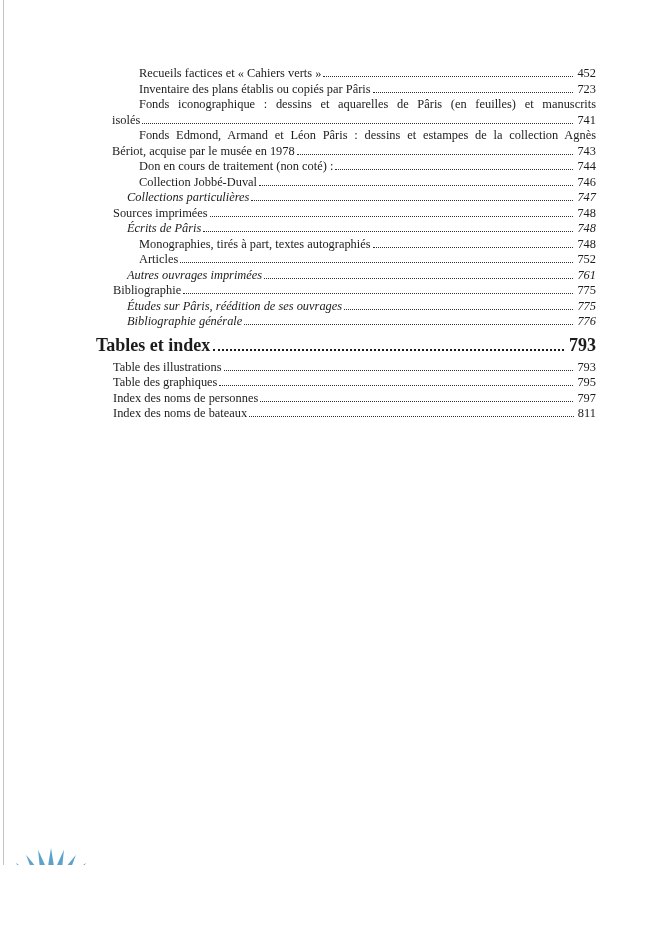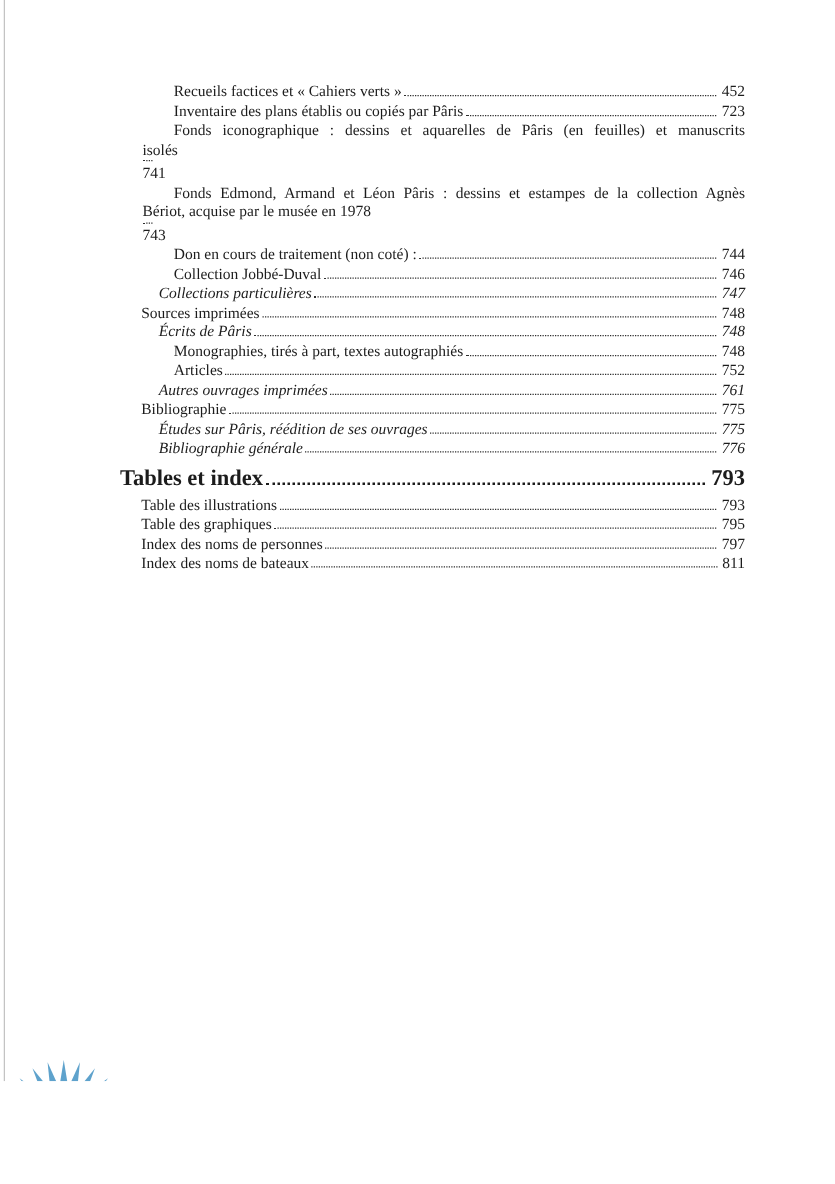--- a/index.html
+++ b/index.html
@@ -24,21 +24,21 @@
     top: 66px;
     width: 484px;
     font-size: 12.4px;
     line-height: 15.5px;
   }
   .entry { margin: 0; }
   .row { display: flex; align-items: baseline; }
   .lvl1 > .row { padding-left: 1px; }
   .lvl2 > .row { padding-left: 15px; font-style: italic; }
   .lvl3 > .row { padding-left: 27px; }
-  .row.cont { padding-left: 0; flex-direction: column; }
+  .row.cont { padding-left: 0; }
   .jline {
     text-align: justify;
     text-align-last: justify;
     text-indent: 27px;
     white-space: normal;
   }
   .label { white-space: pre; }
   .dots {
     flex: 1 1 auto;
     min-width: 8px;

